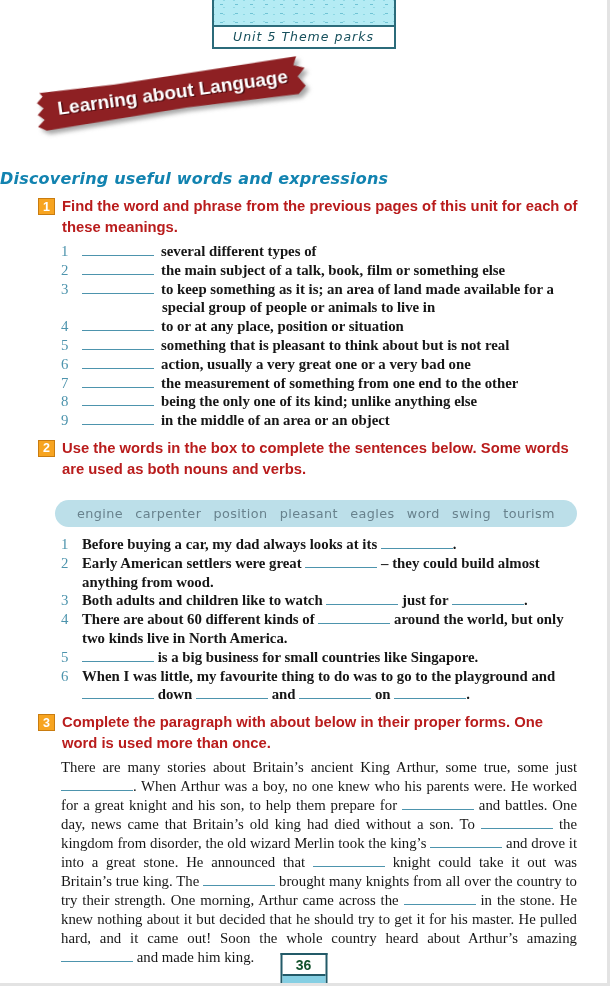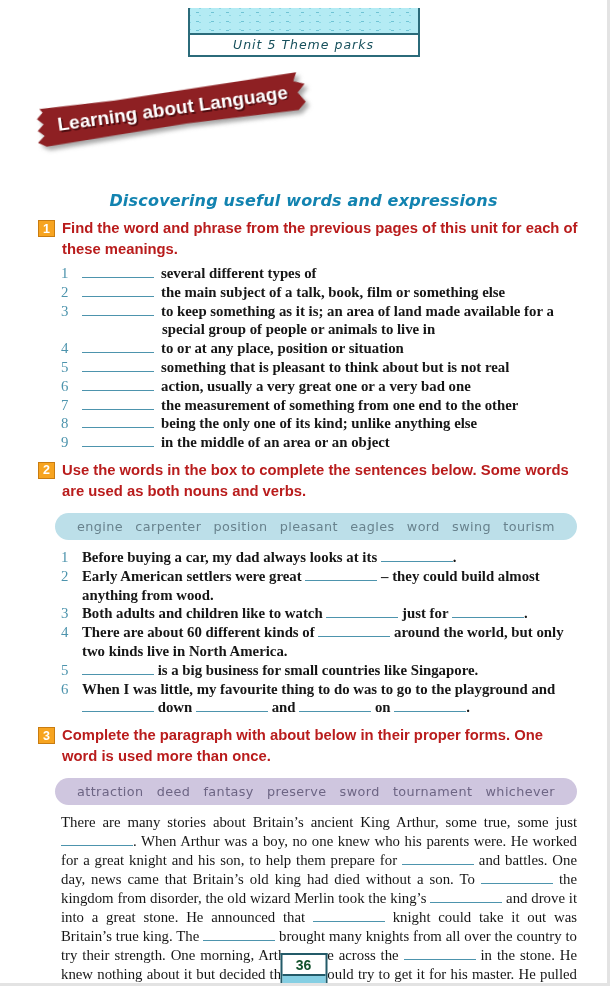--- a/index.html
+++ b/index.html
@@ -5,21 +5,21 @@
   * { box-sizing: border-box; }
   html, body { margin: 0; padding: 0; background: #ffffff; }
   .page {
     width: 610px; height: 986px; position: relative; overflow: hidden;
     background: #ffffff;
     border-right: 3px solid #e3e3e3; border-bottom: 3px solid #e3e3e3;
     font-family: "Liberation Serif", serif;
   }
 
   
-  .banner { width: 232px; margin: 8px auto; border: 2px solid #2b6b7a; border-top: none; }
+  .banner { width: 184px; margin: 0 auto; border: 2px solid #2b6b7a; border-top: none; }
   .banner-water {
     height: 25px; background-color: #b4ebf4;
     background-image:
       radial-gradient(#6fc3d4 1px, transparent 1.4px),
       radial-gradient(#8ed8e4 1px, transparent 1.3px);
     background-size: 15px 9px, 10px 7px;
     background-position: 0 0, 5px 4px;
   }
   .banner-label {
     background: #ffffff; border-top: 2px solid #2b6b7a;
@@ -40,21 +40,21 @@
     clip-path: polygon(2.2% 2%, 30% 7%, 97.5% 0%, 96% 22%, 100% 32%, 97% 52%, 99.5% 78%, 96.5% 97%, 55% 91%, 3% 100%, 0% 87%, 2.8% 72%, 0.5% 57%, 3% 42%, 0.8% 27%, 3.2% 12%);
   }
   .ribbon-text {
     color: #ffffff; white-space: nowrap;
     font-family: "Liberation Sans", sans-serif; font-weight: bold; font-size: 19px;
     text-shadow: 1.5px 1.5px 0 #4f0d10;
   }
 
   
   .section-heading {
-    text-align: center; color: #1283b0; margin: 18px 0 8px 0;
+    text-align: left; color: #1283b0; margin: 12px 0 8px 0;
     font-family: "DejaVu Sans", sans-serif; font-weight: bold; font-style: italic;
     font-size: 16px; letter-spacing: 0.2px;
   }
 
   
   .exercise { margin: 0 28px 0 38px; }
   .ex-header { display: flex; gap: 7px; margin-bottom: 4px; }
   .badge {
     flex: 0 0 auto; width: 17px; height: 17px; margin-top: 2px;
     background: #f7a420; border: 1px solid #c97c10; color: #ffffff;
@@ -72,21 +72,21 @@
   .item-content { flex: 1; font-weight: bold; }
   .ex1 .item-content { padding-left: 80px; text-indent: -80px; }
   .blank {
     display: inline-block; width: 72px; height: 12px;
     border-bottom: 1.4px solid #4d94ad;
   }
   .ex1 .blank { margin-right: 7px; }
 
   .word-box {
     display: flex; justify-content: space-between; align-items: center;
-    margin: 11px 2px 8px 17px; padding: 6px 22px; border-radius: 15px;
+    margin: 20px 2px 8px 17px; padding: 6px 22px; border-radius: 15px;
     font-family: "DejaVu Sans", sans-serif; font-size: 12.8px; letter-spacing: 0.4px;
   }
   .word-box.blue { background: #bcdfe9; color: #68828d; }
   .word-box.purple { background: #cfc6df; color: #6d6584; }
 
   .ex3-para {
     margin: 4px 2px 0 23px; font-size: 14.8px; line-height: 19px;
     text-align: justify; color: #161616;
   }
 
@@ -208,29 +208,20 @@
           <span class="item-content">When I was little, my favourite thing to do was to go to the playground and <span class="blank"></span> down <span class="blank"></span> and <span class="blank"></span> on <span class="blank"></span>.</span>
         </div>
       </div>
   </div>
 
   <div class="exercise ex3">
     <div class="ex-header">
       <div class="badge">3</div>
       <div class="ex-title">Complete the paragraph with about below in their proper forms. One word is used more than once.</div>
     </div>
-    <div class="word-box purple">
-        <span class="word">attraction</span>
-        <span class="word">deed</span>
-        <span class="word">fantasy</span>
-        <span class="word">preserve</span>
-        <span class="word">sword</span>
-        <span class="word">tournament</span>
-        <span class="word">whichever</span>
-      </div>
     <div class="ex3-para">There are many stories about Britain’s ancient King Arthur, some true, some just <span class="blank"></span>. When Arthur was a boy, no one knew who his parents were. He worked for a great knight and his son, to help them prepare for <span class="blank"></span> and battles. One day, news came that Britain’s old king had died without a son. To <span class="blank"></span> the kingdom from disorder, the old wizard Merlin took the king’s <span class="blank"></span> and drove it into a great stone. He announced that <span class="blank"></span> knight could take it out was Britain’s true king. The <span class="blank"></span> brought many knights from all over the country to try their strength. One morning, Arthur came across the <span class="blank"></span> in the stone. He knew nothing about it but decided that he should try to get it for his master. He pulled hard, and it came out! Soon the whole country heard about Arthur’s amazing <span class="blank"></span> and made him king.</div>
   </div>
 
   <div class="pagenum">
     <div class="pagenum-num">36</div>
     <div class="pagenum-strip"></div>
   </div>
 
 </div>
 

